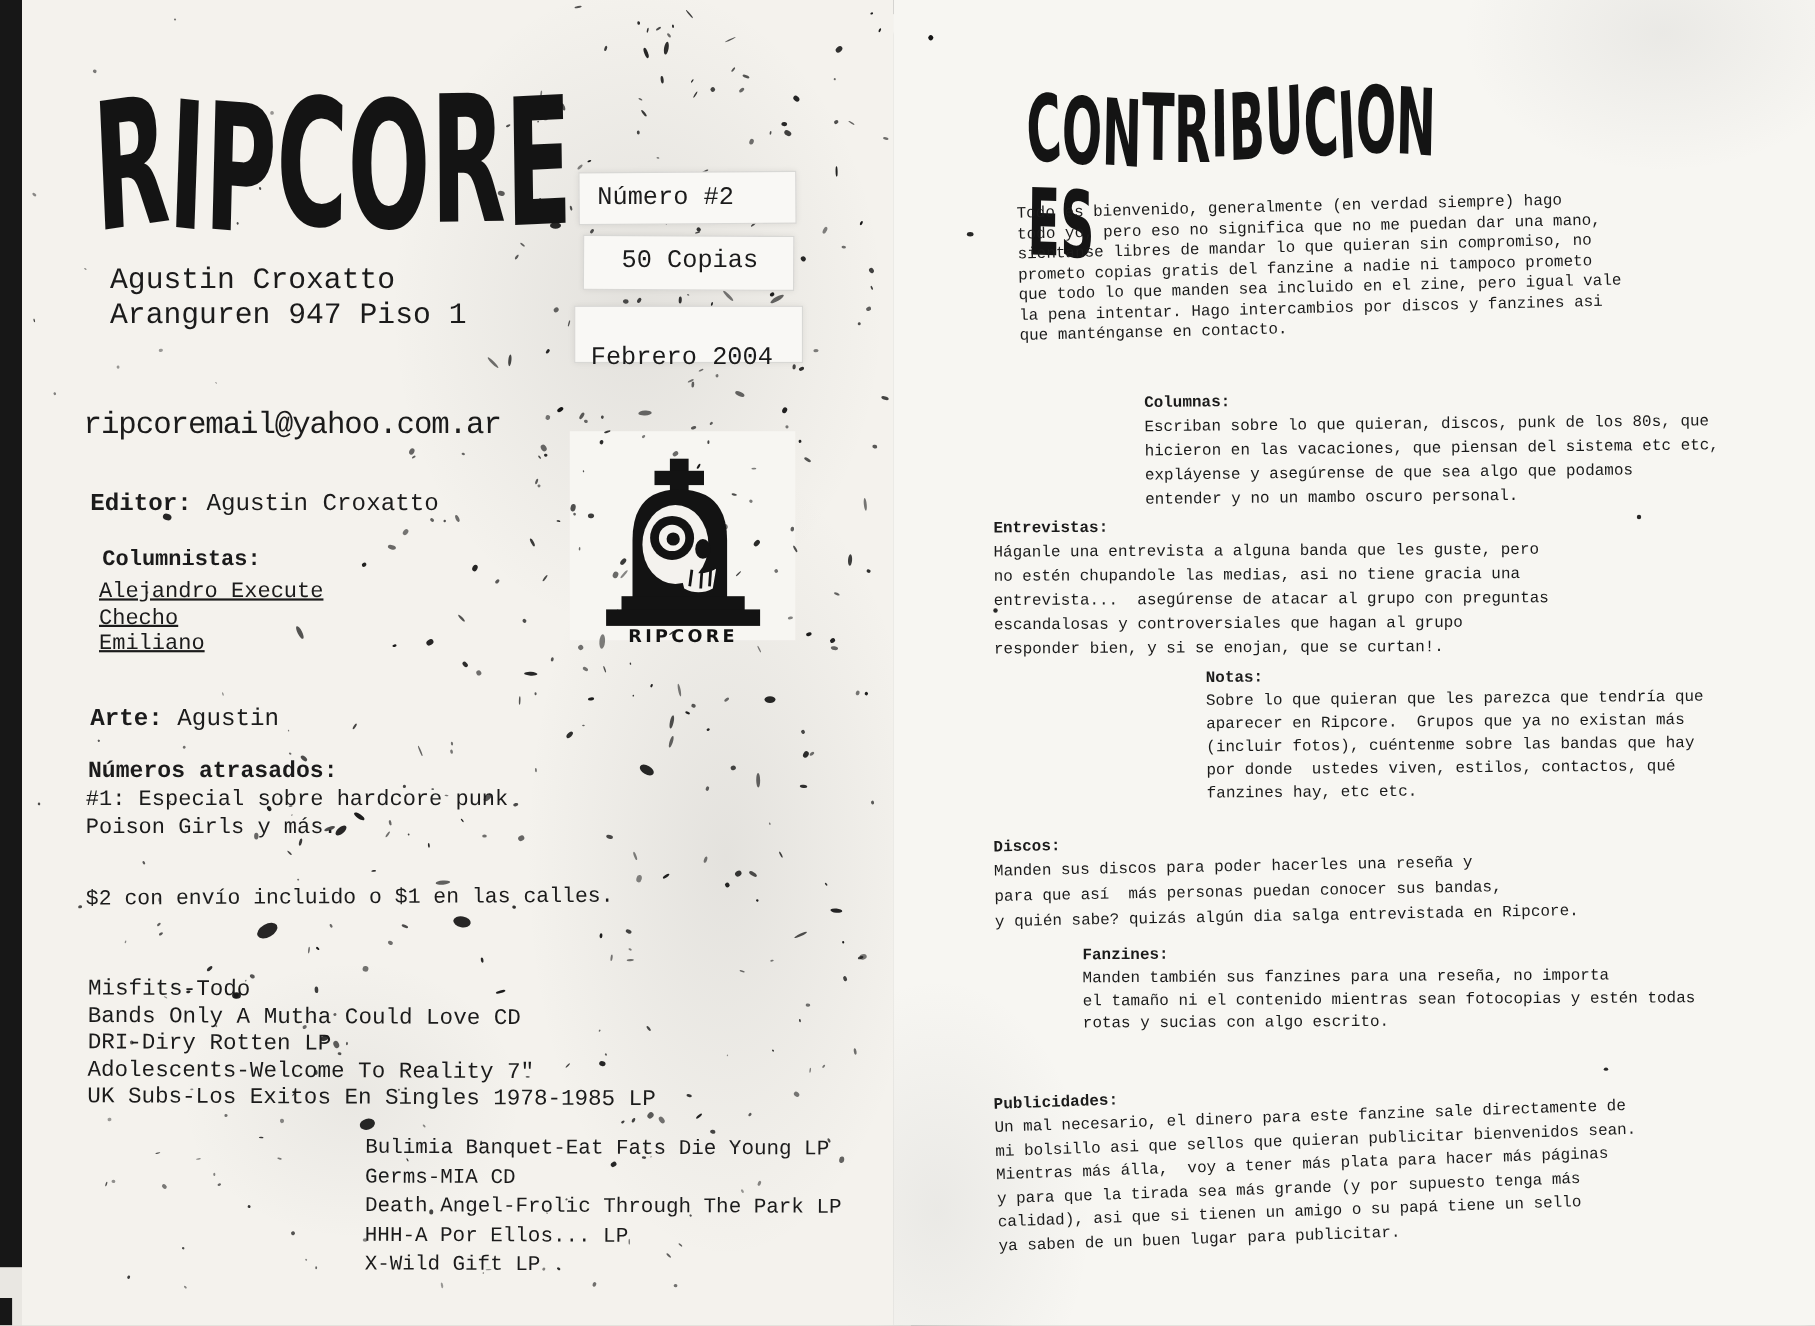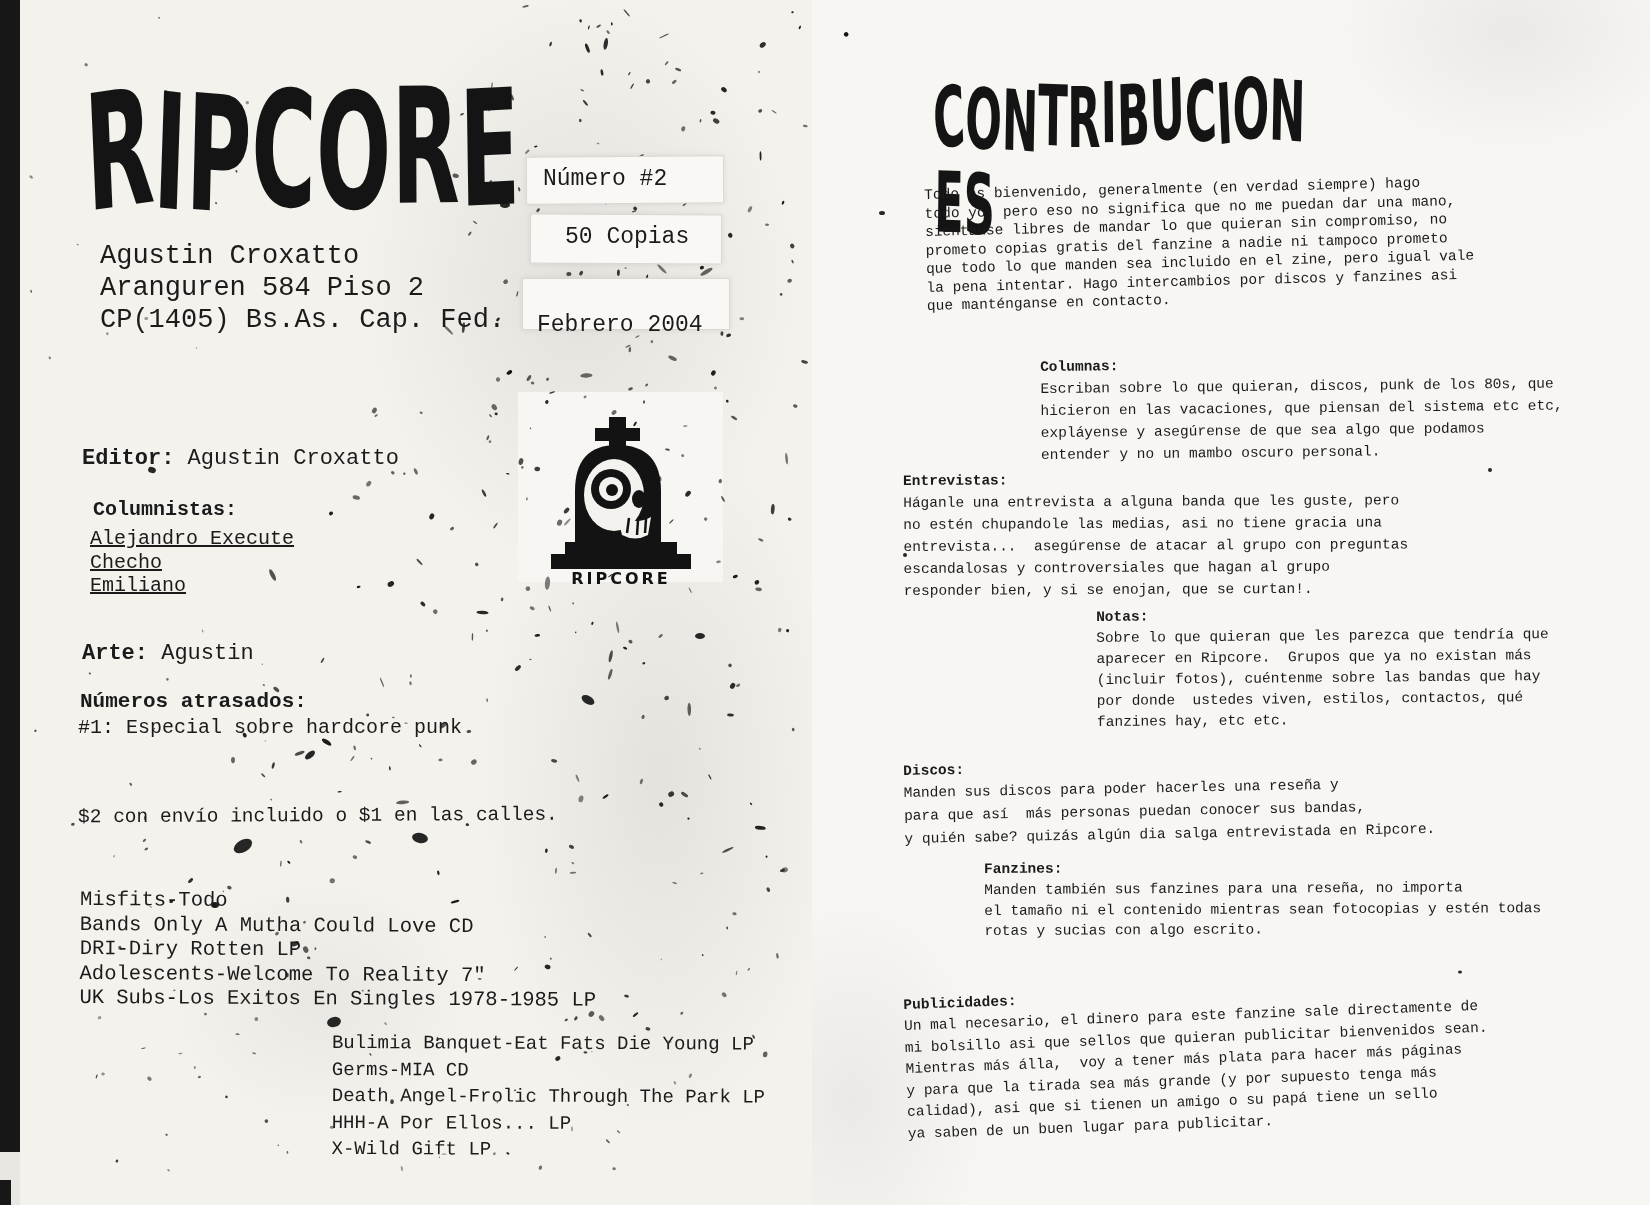--- a/index.html
+++ b/index.html
@@ -81,39 +81,40 @@
 
   <div class="abs patch" style="left:526px;top:156px;width:196px;height:46px;transform:rotate(-.4deg);z-index:8;"></div>
   <div class="abs patch" style="left:530px;top:214px;width:190px;height:48px;transform:rotate(.3deg);z-index:8;"></div>
   <div class="abs patch" style="left:522px;top:278px;width:206px;height:50px;z-index:8;"></div>
   <div class="abs txt mono line" style="left:543px;top:166px;font-size:23px;">Número #2</div>
   <div class="abs txt mono line" style="left:565px;top:224px;font-size:23px;">50 Copias</div>
   <div class="abs txt mono line" style="left:537px;top:288px;font-size:23px;margin-top:24px;">Febrero 2004</div>
 
   <div class="abs txt" style="left:100px;top:240px;font-size:27px;line-height:32px;">
     <div class="line">Agustin Croxatto</div>
-    <div class="line">Aranguren 584 Piso 2</div>
-    <div class="line">CP(1405) Bs.As. Cap. Fed.</div>
-  </div>
-
+    <div class="line">Aranguren 947 Piso 1</div>
+  </div>
+
+  <div class="abs txt mono line" style="left:76px;top:372px;font-size:28px;letter-spacing:-1px;">ripcoremail@yahoo.com.ar</div>
 
   <div class="abs txt line" style="left:82px;top:446px;font-size:22px;"><span class="bold">Editor:</span><span> Agustin Croxatto</span></div>
 
   <div class="abs txt bold line" style="left:93px;top:498px;font-size:20px;">Columnistas:</div>
   <div class="abs txt" style="left:90px;top:527px;font-size:20px;line-height:23.5px;text-decoration:underline;">
     <div class="line">Alejandro Execute</div>
     <div class="line">Checho</div>
     <div class="line">Emiliano</div>
   </div>
 
   <div class="abs txt line" style="left:82px;top:641px;font-size:22px;"><span class="bold">Arte:</span><span> Agustin</span></div>
 
   <div class="abs txt bold line" style="left:80px;top:690px;font-size:21px;">Números atrasados:</div>
   <div class="abs txt" style="left:78px;top:715px;font-size:20px;line-height:25px;">
     <div class="line">#1: Especial sobre hardcore punk</div>
+    <div class="line">Poison Girls y más.</div>
   </div>
 
   <div class="abs txt mono line" style="left:78px;top:805px;font-size:19.5px;transform:rotate(-.3deg);">$2 con envío incluido o $1 en las calles.</div>
 
   <div class="abs txt" style="left:80px;top:888px;font-size:20.5px;line-height:24.5px;transform:rotate(.3deg);transform-origin:left top;">
     <div class="line">Misfits-Todo</div>
     <div class="line">Bands Only A Mutha Could Love CD</div>
     <div class="line">DRI-Diry Rotten LP</div>
     <div class="line">Adolescents-Welcome To Reality 7"</div>
     <div class="line">UK Subs-Los Exitos En Singles 1978-1985 LP</div>

